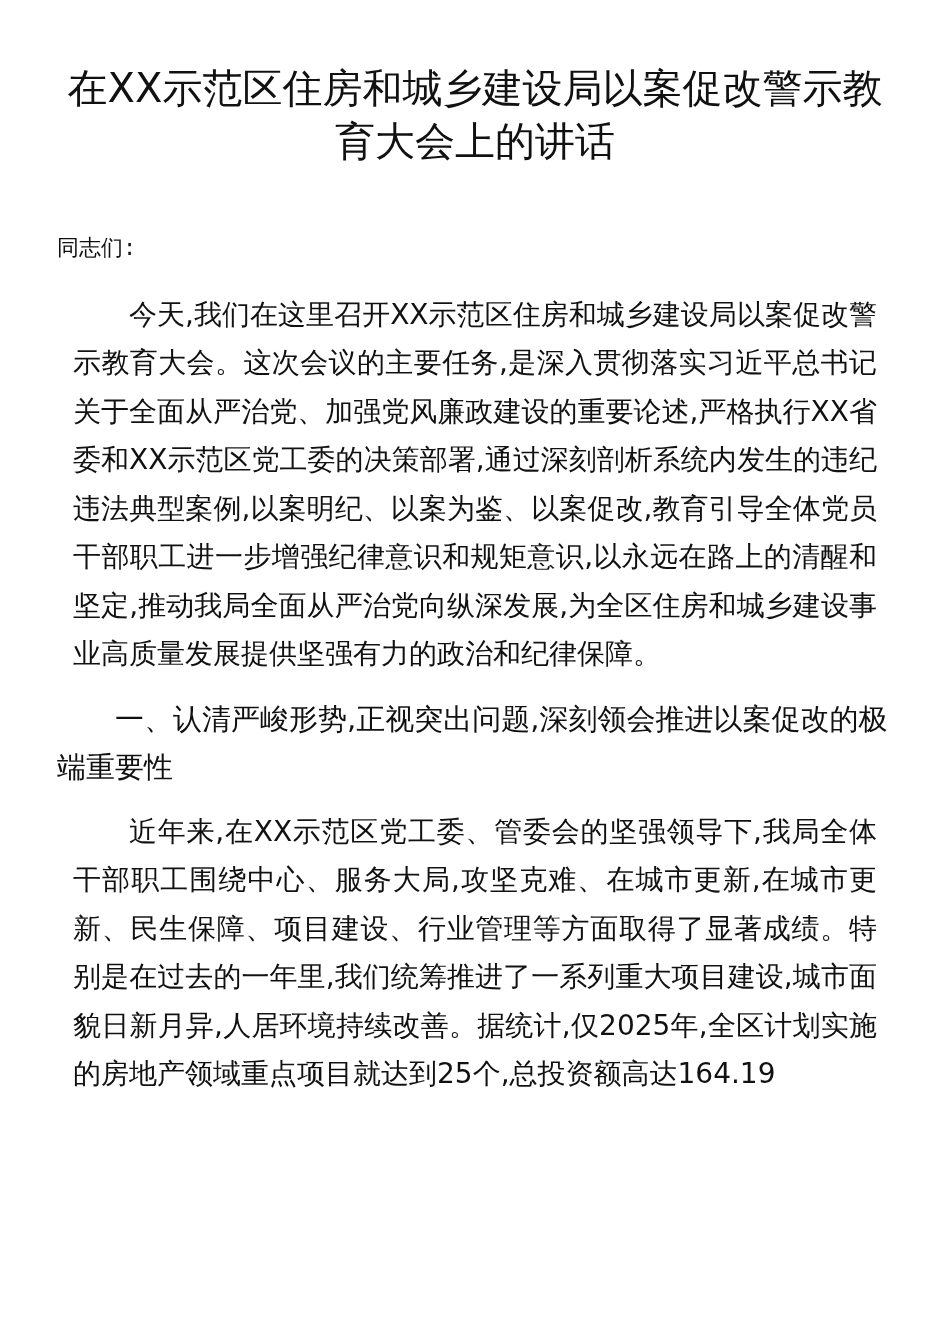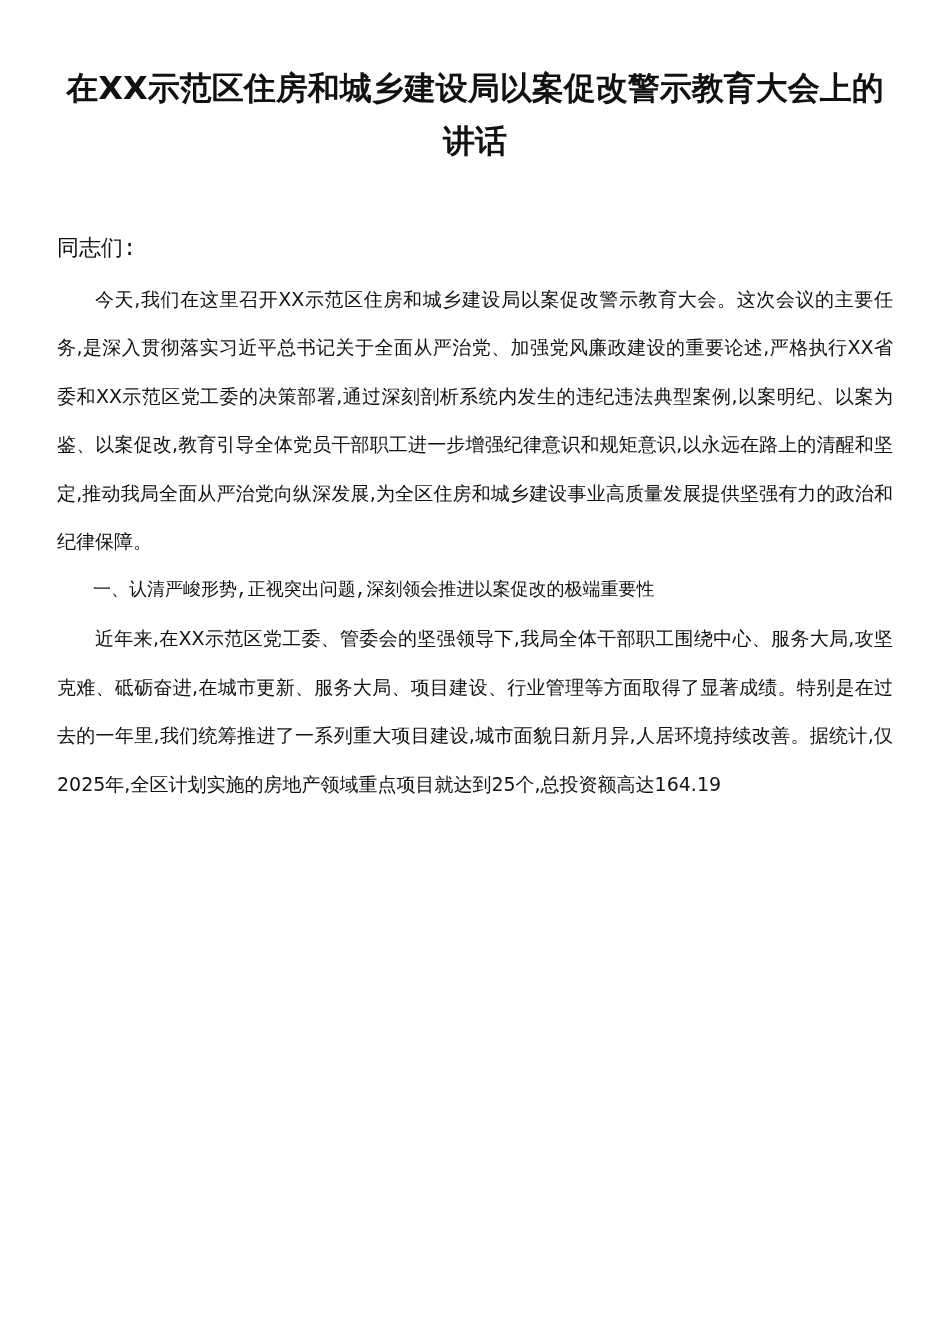--- a/index.html
+++ b/index.html
@@ -17,55 +17,54 @@
     }
     .page {
       position: absolute;
       left: 57px;
       top: 62px;
       width: 836px;
     }
     .doc-title {
       margin: 0;
       text-align: center;
-      font-size: 32px;
-      font-weight: bold;
+      font-size: 40px;
+      font-weight: normal;
       line-height: 53px;
       letter-spacing: 0px;
       color: #111;
     }
     .salutation {
       margin: 58px 0 0 0;
       font-size: 22px;
       line-height: 48.5px;
       font-family: Liberation Mono, monospace;
     }
     .para {
-      margin: 0;
-      font-size: 19px;
+      margin: 16px;
+      font-size: 28px;
       line-height: 48.5px;
       text-indent: 2em;
       text-align: justify;
       text-align-last: left;
     }
     .section-heading {
       margin: 0;
-      font-size: 18px;
+      font-size: 29px;
       line-height: 48.5px;
       text-indent: 2em;
       font-weight: normal;
-      font-family: Liberation Mono, monospace;
     }
   </style>
 </head>
 <body>
 
 <div class="page">
   <h1 class="doc-title">在XX示范区住房和城乡建设局以案促改警示教育大会上的讲话</h1>
 
   <p class="salutation">同志们:</p>
 
   <p class="para">今天,我们在这里召开XX示范区住房和城乡建设局以案促改警示教育大会。这次会议的主要任务,是深入贯彻落实习近平总书记关于全面从严治党、加强党风廉政建设的重要论述,严格执行XX省委和XX示范区党工委的决策部署,通过深刻剖析系统内发生的违纪违法典型案例,以案明纪、以案为鉴、以案促改,教育引导全体党员干部职工进一步增强纪律意识和规矩意识,以永远在路上的清醒和坚定,推动我局全面从严治党向纵深发展,为全区住房和城乡建设事业高质量发展提供坚强有力的政治和纪律保障。</p>
 
   <h2 class="section-heading">一、认清严峻形势,正视突出问题,深刻领会推进以案促改的极端重要性</h2>
 
-  <p class="para">近年来,在XX示范区党工委、管委会的坚强领导下,我局全体干部职工围绕中心、服务大局,攻坚克难、砥砺奋进,在城市更新、服务大局、项目建设、行业管理等方面取得了显著成绩。特别是在过去的一年里,我们统筹推进了一系列重大项目建设,城市面貌日新月异,人居环境持续改善。据统计,仅2025年,全区计划实施的房地产领域重点项目就达到25个,总投资额高达164.19</p>
+  <p class="para">近年来,在XX示范区党工委、管委会的坚强领导下,我局全体干部职工围绕中心、服务大局,攻坚克难、在城市更新,在城市更新、民生保障、项目建设、行业管理等方面取得了显著成绩。特别是在过去的一年里,我们统筹推进了一系列重大项目建设,城市面貌日新月异,人居环境持续改善。据统计,仅2025年,全区计划实施的房地产领域重点项目就达到25个,总投资额高达164.19</p>
 </div>
 
 </body></html>

